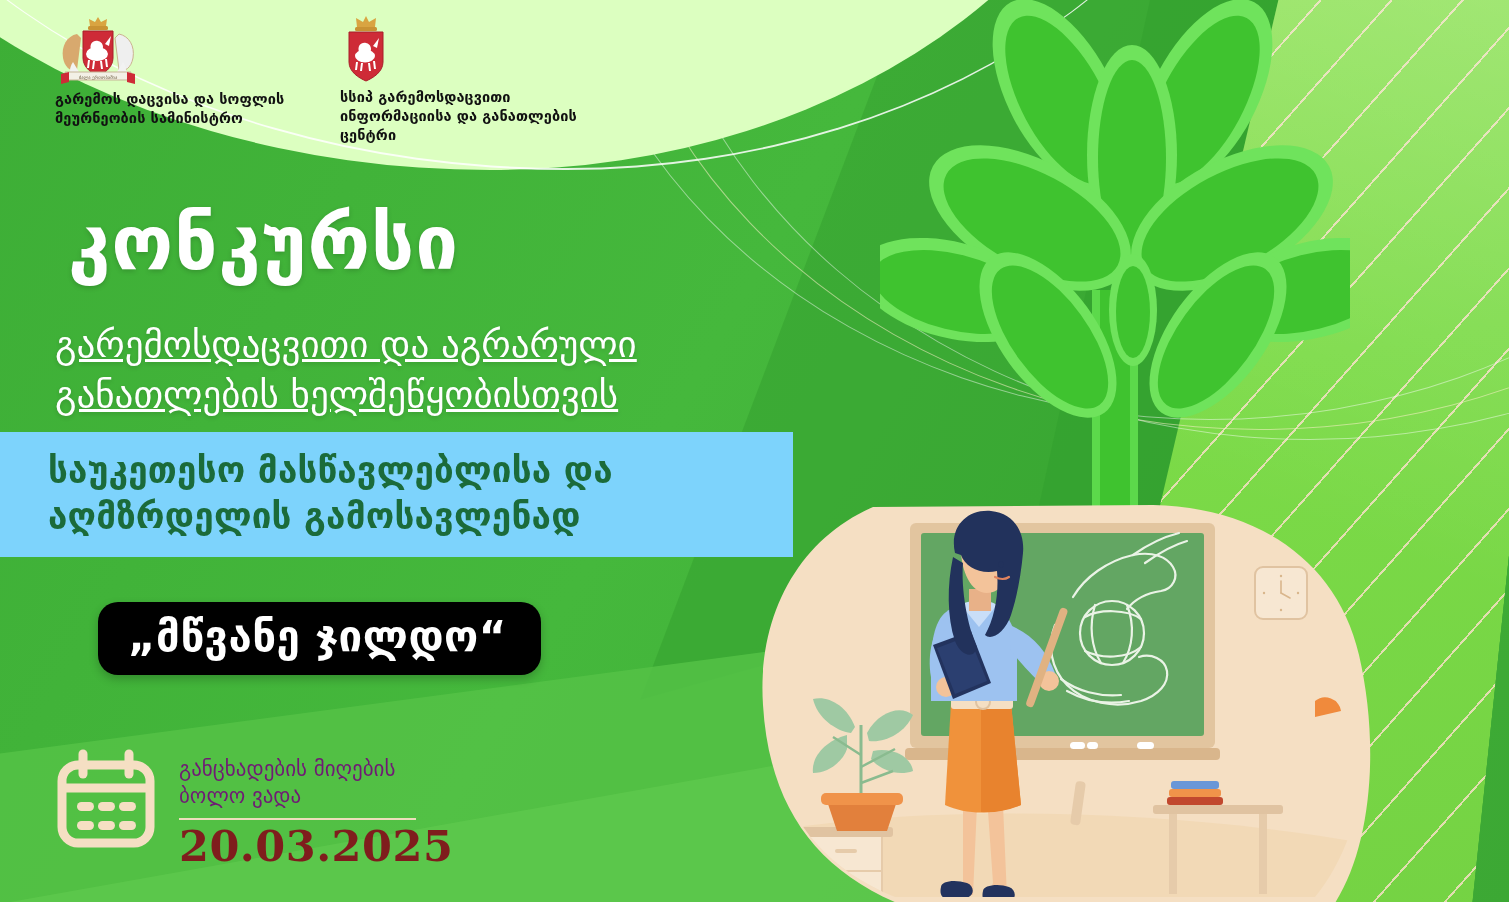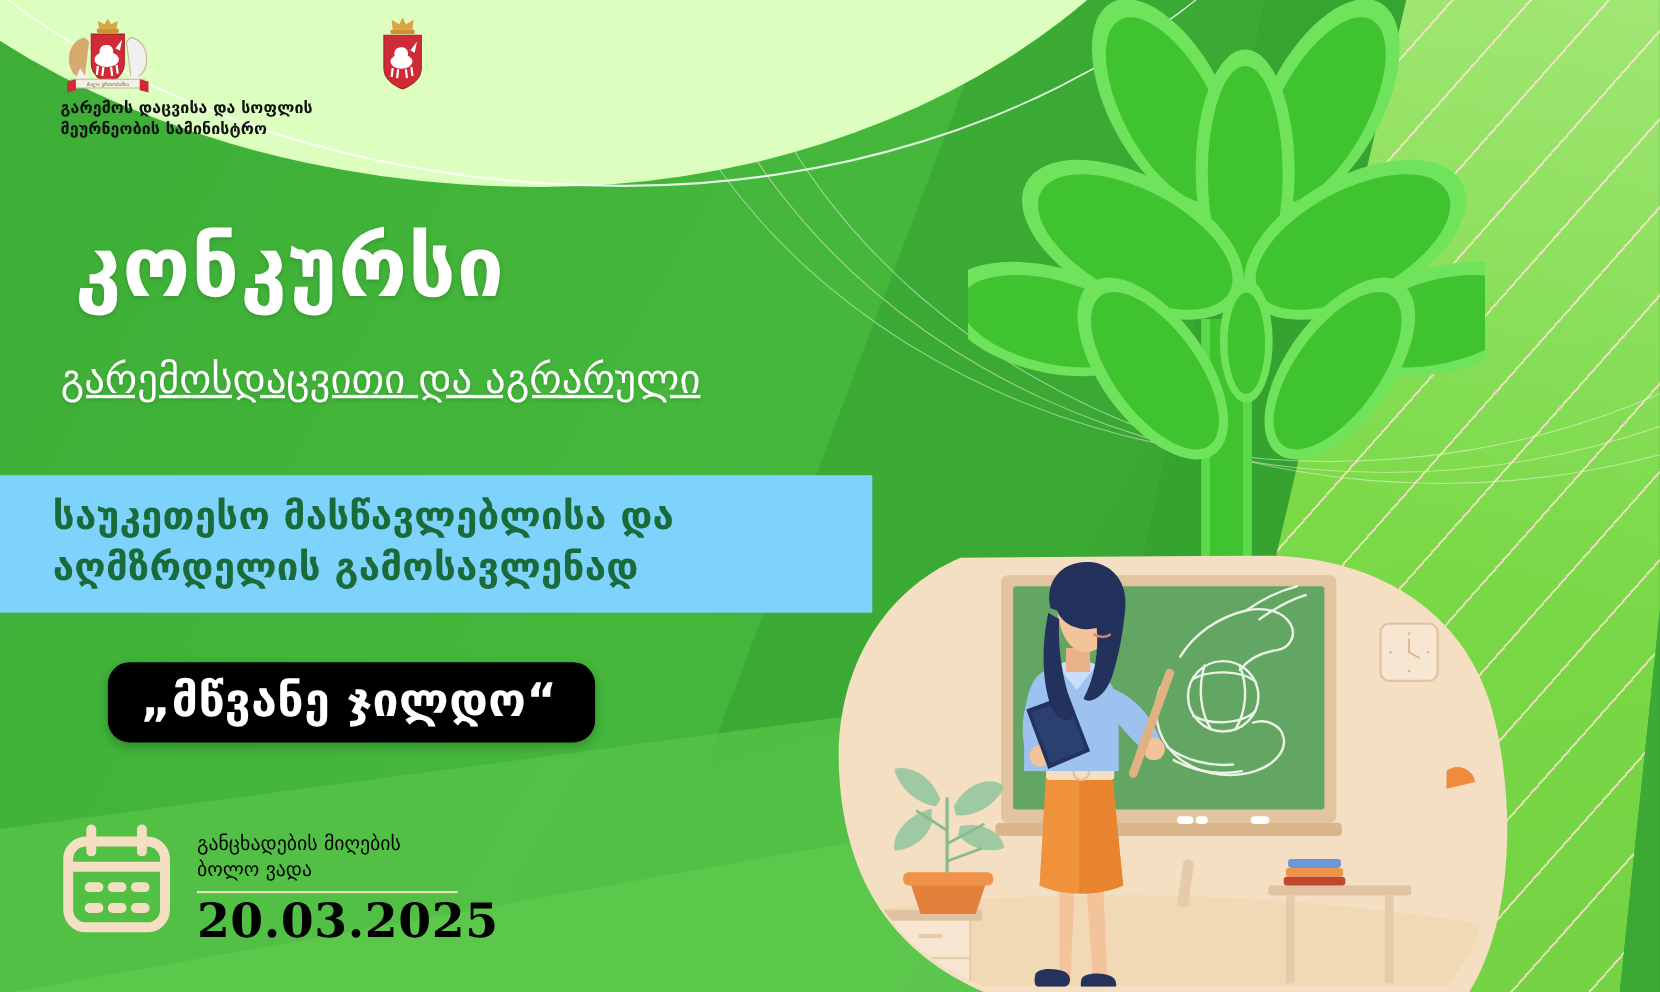--- a/index.html
+++ b/index.html
@@ -78,24 +78,24 @@
     letter-spacing:.2px;}
   .pill{position:absolute;left:98px;top:602px;
     background:#000000;color:#fff;border-radius:20px;
     padding:10px 34px 14px 30px;
     font-size:42px;font-weight:bold;letter-spacing:.5px;
     box-shadow:0 4px 10px rgba(0,0,0,.22);}
   
   .deadline{position:absolute;left:55px;top:748px;display:flex;align-items:flex-start;gap:22px;}
   .cal-icon{width:102px;height:102px;flex:0 0 auto;}
   .deadline-texts{padding-top:8px;}
-  .deadline-label{font-size:18px;color:#000000;line-height:1.28;}
+  .deadline-label{font-size:21px;color:#701a75;line-height:1.28;}
   .deadline-rule{width:237px;height:2px;background:#F5DFC3;margin:8px 0 4px;opacity:.95;}
   .deadline-date{font-family:"DejaVu Serif","Liberation Serif",serif;
-    font-size:43px;font-weight:bold;color:#000000;letter-spacing:.5px;line-height:1.05;}
+    font-size:43px;font-weight:bold;color:#7f1d1d;letter-spacing:.5px;line-height:1.05;}
 </style>
 </head>
 <body>
 
 <div class="poster">
 
   <div class="bg-base"></div>
   <div class="bg-darkwedge"></div>
   <div class="bg-darkwedge2"></div>
 
@@ -334,29 +334,31 @@
           <rect x="15" y="13" width="22" height="4" rx="1.5" fill="#C99233"></rect>
           <path d="M9,18 L43,18 L43,48 C43,58 33,64 26,67 C19,64 9,58 9,48 Z" fill="#CE2B37" stroke="#A81F2A" stroke-width="1"></path>
           <g fill="#FFFFFF">
             <ellipse cx="25" cy="42" rx="10" ry="6.5"></ellipse>
             <path d="M19,38 C17,32 21,28 26,29 C31,30 32,35 30,39 Z"></path>
             <path d="M33,32 L39,24 L37,34 Z"></path>
             <path d="M17,48 L16,56 M22,49 L21,57 M29,49 L30,57 M34,47 L35,55" stroke="#FFFFFF" stroke-width="2" fill="none"></path>
           </g>
         </svg>
       </div>
+      <div class="logo-caption">სსიპ გარემოსდაცვითი ინფორმაციისა და განათლების ცენტრი</div>
     </div>
   </div>
 
   <div class="content">
 
     <div class="kw-title">კონკურსი</div>
 
     <div class="kw-sub">
       <div>გარემოსდაცვითი და აგრარული</div>
+      <div>განათლების ხელშეწყობისთვის</div>
     </div>
 
     <div class="cream-banner">
       <div class="line">საუკეთესო მასწავლებლისა და</div>
       <div class="line">აღმზრდელის გამოსავლენად</div>
     </div>
 
     <div class="pill">„მწვანე ჯილდო“</div>
 
     <div class="deadline">

